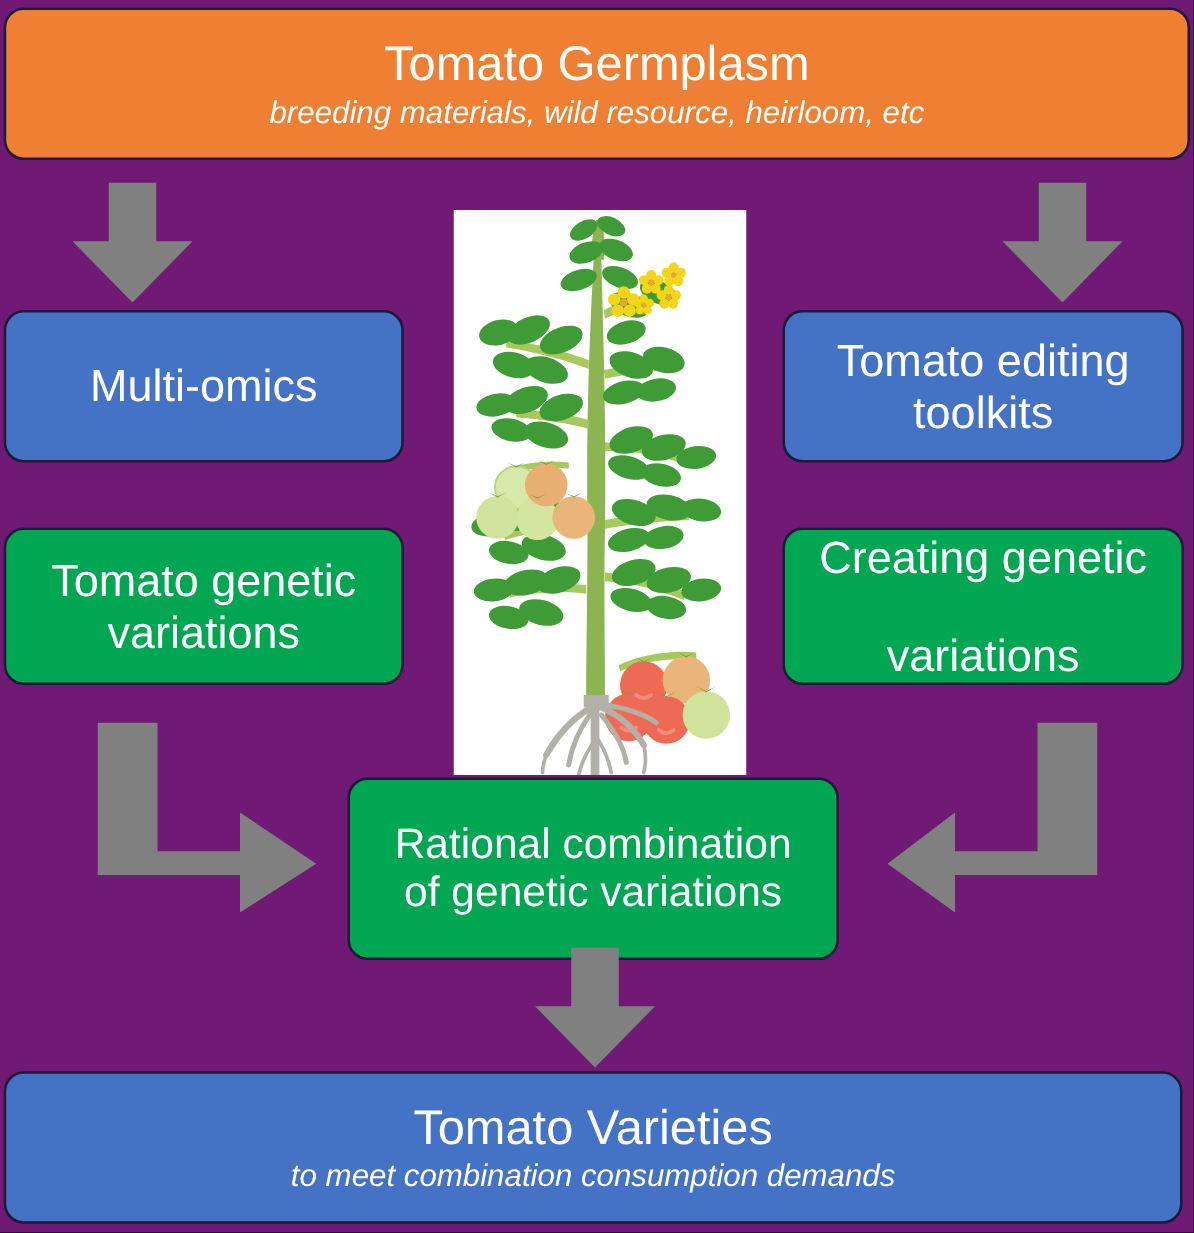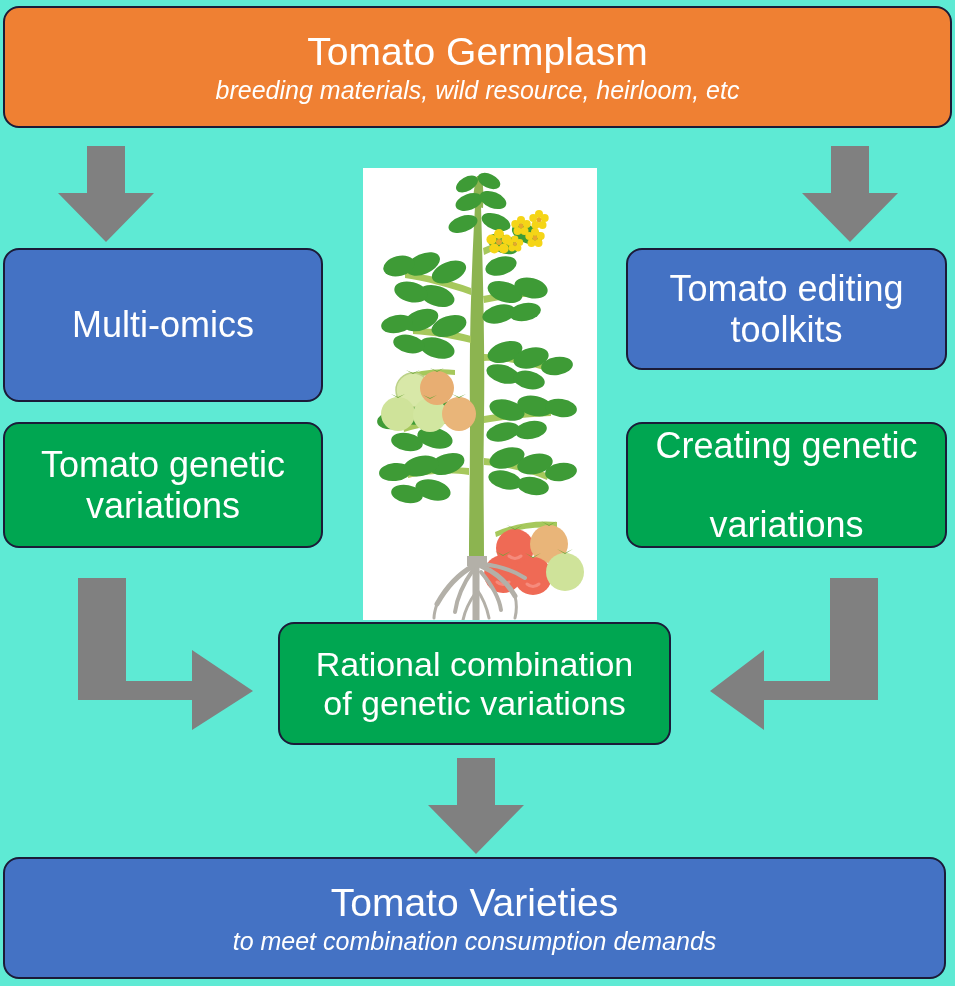--- a/index.html
+++ b/index.html
@@ -8,21 +8,21 @@
     padding: 0;
     background: #000000;
   }
   body {
     font-family: "Liberation Sans", sans-serif;
   }
   #canvas {
     position: relative;
     width: 955px;
     height: 986px;
-    background: #5eead4;
+    background: #701a75;
     overflow: hidden;
   }
   .box {
     position: absolute;
     box-sizing: border-box;
     border: 2px solid #1b1b38;
     border-radius: 16px;
     color: #ffffff;
     display: flex;
     flex-direction: column;
@@ -92,21 +92,21 @@
       <polygon points="29,0 67,0 67,47 96,47 48,96 0,47 29,47" fill="#808080"></polygon>
     </svg>
   </div>
 
   <div class="arrow" style="left:802px; top:146px; width:96px; height:96px;">
     <svg width="96" height="96" viewBox="0 0 96 96" aria-hidden="true">
       <polygon points="29,0 67,0 67,47 96,47 48,96 0,47 29,47" fill="#808080"></polygon>
     </svg>
   </div>
 
-  <div class="box side-box" style="left:3px; top:248px; width:320px; height:154px; background:#4472C4;">
+  <div class="box side-box" style="left:3px; top:248px; width:320px; height:122px; background:#4472C4;">
     <div class="line">Multi-omics</div>
   </div>
 
   <div class="box side-box" style="left:626px; top:248px; width:321px; height:122px; background:#4472C4;">
     <div class="line">Tomato editing</div>
     <div class="line">toolkits</div>
   </div>
 
   <div class="box side-box" style="left:3px; top:422px; width:320px; height:126px; background:#00A651;">
     <div class="line">Tomato genetic</div>
@@ -301,21 +301,21 @@
       <polygon points="0,0 48,0 48,103 114,103 114,72 175,113 114,152 114,122 0,122" fill="#808080"></polygon>
     </svg>
   </div>
 
   <div class="arrow" style="left:710px; top:578px; width:168px; height:152px;">
     <svg width="168" height="152" viewBox="0 0 168 152" aria-hidden="true">
       <polygon points="168,0 120,0 120,103 54,103 54,72 0,113 54,152 54,122 168,122" fill="#808080"></polygon>
     </svg>
   </div>
 
-  <div class="box center-box" style="left:278px; top:622px; width:393px; height:123px; background:#00A651;">
+  <div class="box center-box" style="left:278px; top:622px; width:393px; height:146px; background:#00A651;">
     <div class="line">Rational combination</div>
     <div class="line">of genetic variations</div>
   </div>
 
   <div class="arrow" style="left:428px; top:758px; width:96px; height:96px;">
     <svg width="96" height="96" viewBox="0 0 96 96" aria-hidden="true">
       <polygon points="29,0 67,0 67,47 96,47 48,96 0,47 29,47" fill="#808080"></polygon>
     </svg>
   </div>
 

